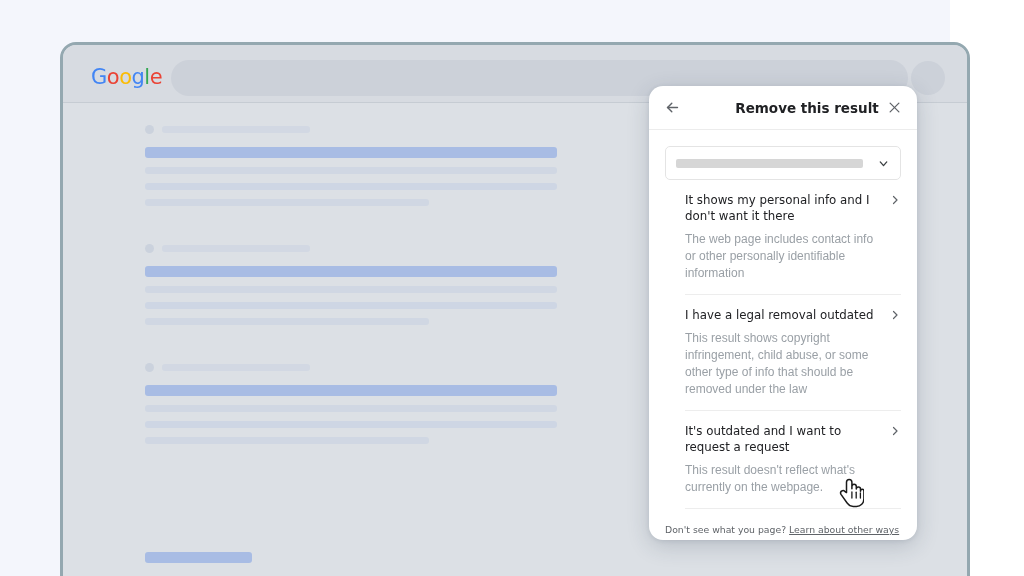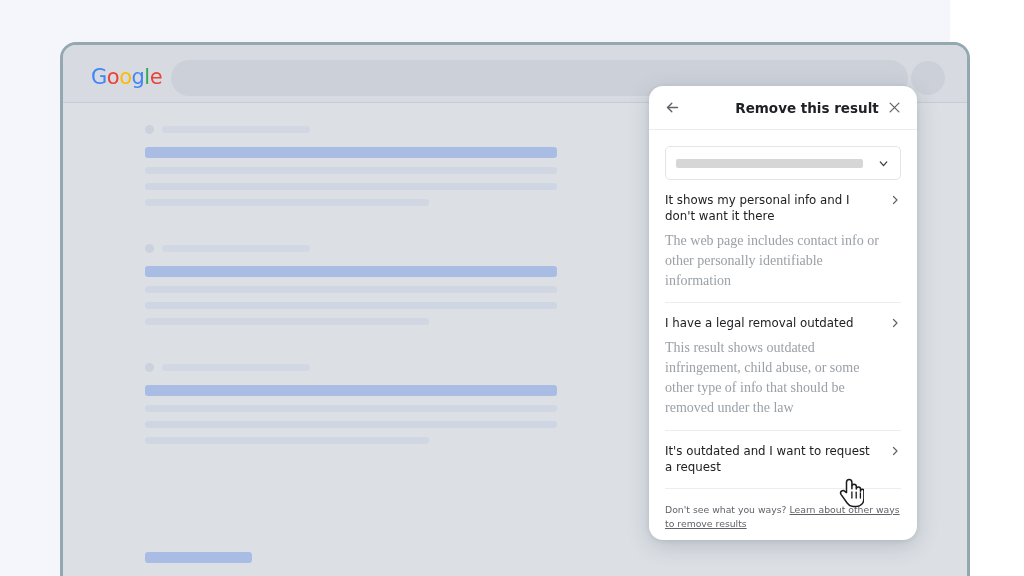--- a/index.html
+++ b/index.html
@@ -198,34 +198,35 @@
     background: #d6d6d6;
     border-radius: 2px;
     margin-right: 14px;
   }
   #dropdown-chevron { color: #3c4043; display: flex; align-items: center; }
 
   .option-row {
     position: relative;
     padding: 13px 22px 12px 0;
     border-bottom: 1px solid #ededed;
+    margin-left: 20px;
   }
   .option-row:first-of-type { margin-top: 4px; }
   .option-title {
     font-size: 11.8px;
     line-height: 1.35;
     color: #202124;
     font-family: "DejaVu Sans", sans-serif;
   }
   .option-desc {
     margin-top: 6px;
-    font-size: 14px;
+    font-size: 12px;
     line-height: 1.42;
     color: #9aa0a6;
-    font-family: Liberation Serif, serif;
+    font-family: Liberation Sans, sans-serif;
   }
   .option-chevron {
     position: absolute;
     right: 0;
     top: 14px;
     color: #5f6368;
     display: flex;
   }
 
   #panel-footer {
@@ -344,39 +345,40 @@
         <div class="option-desc">The web page includes contact info or other personally identifiable information</div>
         <div class="option-chevron">
           <svg width="12" height="12" viewBox="0 0 24 24" fill="none" stroke="currentColor" stroke-width="2.4" stroke-linecap="round" stroke-linejoin="round">
             <polyline points="9,5 16,12 9,19"></polyline>
           </svg>
         </div>
       </div>
 
       <div class="option-row">
         <div class="option-title">I have a legal removal outdated</div>
-        <div class="option-desc">This result shows outdated infringement, child abuse, or some other type of info that should be removed under the law</div>
+        <div class="option-desc">This result shows copyright infringement, child abuse, or some other type of info that should be removed under the law</div>
         <div class="option-chevron">
           <svg width="12" height="12" viewBox="0 0 24 24" fill="none" stroke="currentColor" stroke-width="2.4" stroke-linecap="round" stroke-linejoin="round">
             <polyline points="9,5 16,12 9,19"></polyline>
           </svg>
         </div>
       </div>
 
       <div class="option-row">
         <div class="option-title">It's outdated and I want to request a request</div>
+        <div class="option-desc">This result doesn't reflect what's currently on the webpage.</div>
         <div class="option-chevron">
           <svg width="12" height="12" viewBox="0 0 24 24" fill="none" stroke="currentColor" stroke-width="2.4" stroke-linecap="round" stroke-linejoin="round">
             <polyline points="9,5 16,12 9,19"></polyline>
           </svg>
         </div>
       </div>
 
       <div id="panel-footer">
-        <span>Don't see what you ways? </span><a id="footer-link" href="#">Learn about other ways to remove results</a>
+        <span>Don't see what you page? </span><a id="footer-link" href="#">Learn about other ways to remove results</a>
       </div>
 
     </div>
   </div>
 
   <div id="cursor">
     <svg width="26" height="32" viewBox="0 0 26 32">
       <path d="M8.5 16.5 L8.5 6.2 C8.5 4.6 9.7 3.4 11.2 3.4 C12.7 3.4 13.9 4.6 13.9 6.2
                L13.9 12.8 L13.9 10.6 C13.9 9.3 14.9 8.3 16.1 8.3 C17.3 8.3 18.3 9.3 18.3 10.6
                L18.3 13.0 C18.3 11.8 19.2 10.9 20.4 10.9 C21.6 10.9 22.5 11.8 22.5 13.0

